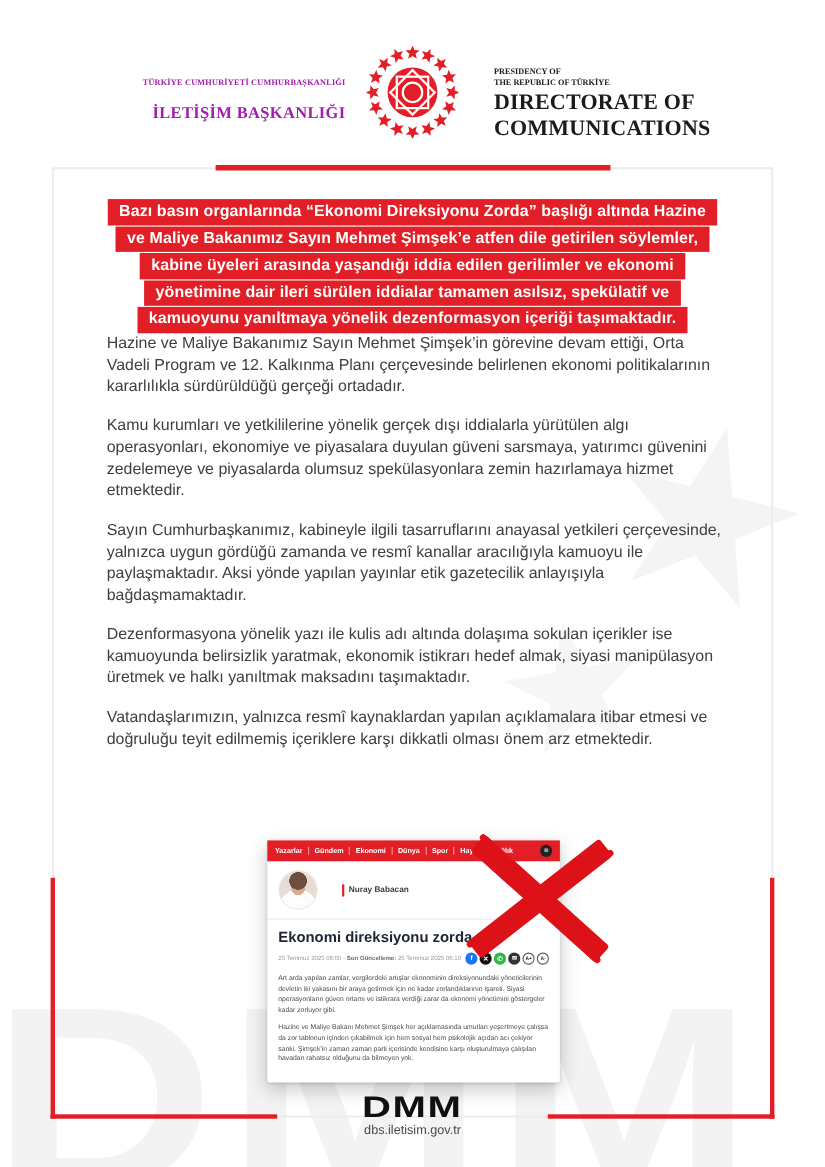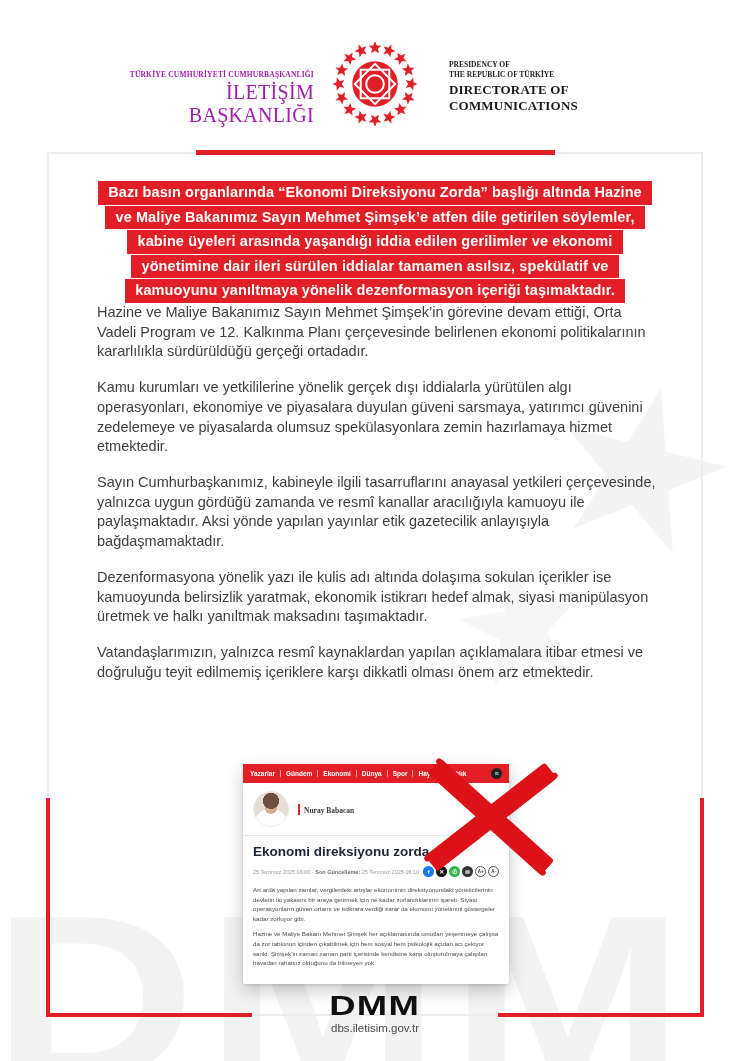--- a/index.html
+++ b/index.html
@@ -16,25 +16,25 @@
   .wm-star{position:absolute;color:#f4f4f4;line-height:1;font-family:"DejaVu Sans",sans-serif;}
   .wm-star.s1{left:545px;top:360px;font-size:215px;transform:rotate(14deg);}
   .wm-star.s2{left:450px;top:545px;font-size:160px;transform:rotate(-10deg);color:#f6f6f6;}
   .wm-dmm{
     position:absolute;left:-8px;top:880px;font-size:235px;font-weight:bold;color:#f3f3f3;
     letter-spacing:8px;transform:scaleX(1.2);transform-origin:left top;white-space:nowrap;line-height:1;
   }
   
   .org-left{position:absolute;left:116px;top:70px;width:198px;text-align:right;z-index:2;font-family:"Liberation Serif",serif;color:#a21caf;}
   .org-left .small{font-size:7.5px;font-weight:bold;letter-spacing:.2px;}
-  .org-left .large{font-size:20px;font-weight:normal;margin-top:2px;letter-spacing:.3px;}
+  .org-left .large{font-size:15px;font-weight:bold;margin-top:16px;letter-spacing:.3px;}
   .emblem{position:absolute;left:333px;top:42px;z-index:2;}
   .org-right{position:absolute;left:449px;top:60px;z-index:2;font-family:"Liberation Serif",serif;color:#1b1b1b;}
   .org-right .small{font-size:7.5px;font-weight:bold;line-height:1.3;}
-  .org-right .large{font-size:13px;font-weight:bold;line-height:1.05;margin-top:3px;letter-spacing:.2px;}
+  .org-right .large{font-size:20px;font-weight:bold;line-height:1.05;margin-top:3px;letter-spacing:.2px;}
   
   .frame{position:absolute;left:47px;top:152px;width:652px;height:860px;border:2px solid #ededed;z-index:1;}
   .red-seg{position:absolute;background:var(--red);z-index:2;}
   .red-top{left:196px;top:150px;width:359px;height:5px;}
   .red-left-v{left:46px;top:798px;width:4px;height:219px;}
   .red-right-v{left:700px;top:798px;width:4px;height:219px;}
   .red-bottom-left{left:46px;top:1013px;width:206px;height:4px;}
   .red-bottom-right{left:498px;top:1013px;width:206px;height:4px;}
   
   .bands{position:absolute;left:47px;top:181px;width:656px;display:flex;flex-direction:column;align-items:center;gap:1px;z-index:2;}
@@ -54,21 +54,21 @@
     font-size:7px;display:flex;align-items:center;justify-content:center;}
   .author-row{display:flex;align-items:center;padding:8px 10px 6px;}
   .avatar{
     width:34px;height:34px;border-radius:50%;border:1px solid #eee;
     background:
       radial-gradient(circle at 50% 26%, #6e4f3f 0 26%, transparent 27%),
       radial-gradient(circle at 50% 46%, #d9ac91 0 24%, transparent 25%),
       radial-gradient(circle at 50% 100%, #fdfdfd 0 45%, transparent 46%),
       #e7ddd5;
   }
-  .author-name{display:flex;align-items:flex-end;margin-left:9px;font-family:Liberation Serif, serif;}
+  .author-name{display:flex;align-items:flex-start;margin-left:22px;}
   .author-bar{width:2px;height:11px;background:var(--red);margin-right:4px;}
   .author-name span{font-size:7.5px;font-weight:bold;color:#3c3c3c;}
   .card-divider{height:1px;background:#e9e9e9;margin-top:2px;}
   .card-headline{font-size:13.5px;font-weight:bold;color:#1d2433;padding:8px 10px 0;}
   .meta-row{display:flex;align-items:center;justify-content:space-between;padding:7px 10px 0;}
   .meta-text{font-size:5.5px;color:#9a9a9a;white-space:nowrap;}
   .meta-text .lbl{font-weight:bold;color:#6d6d6d;}
   .share-row{display:flex;gap:2px;margin-left:4px;}
   .share-btn{width:11px;height:11px;border-radius:50%;display:flex;align-items:center;justify-content:center;
     font-size:6px;color:#fff;font-weight:bold;box-sizing:border-box;}

